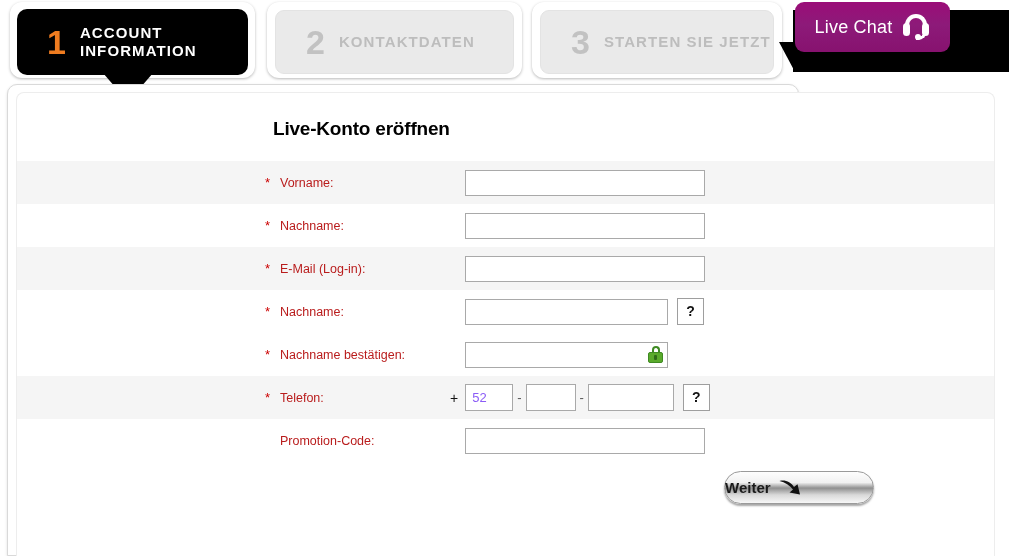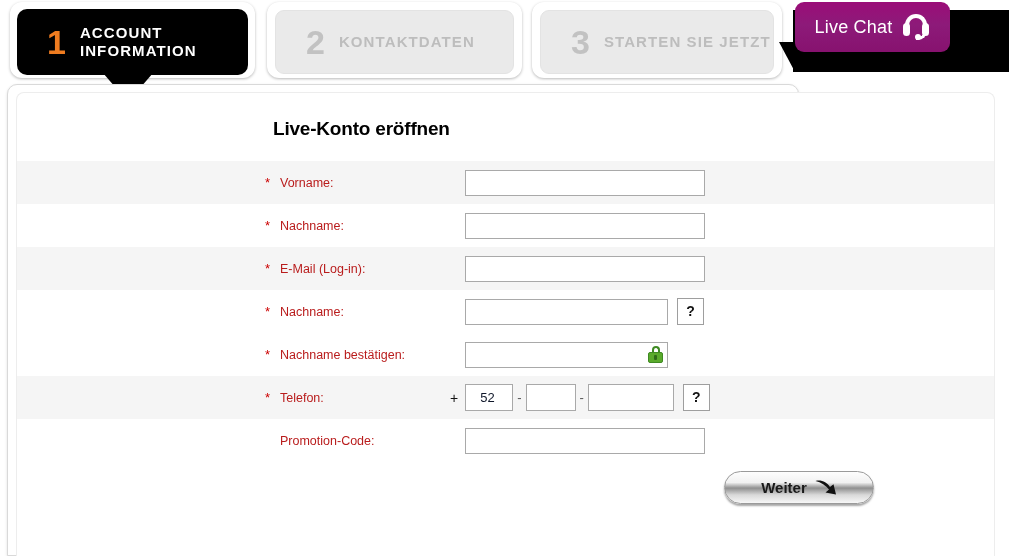--- a/index.html
+++ b/index.html
@@ -240,22 +240,22 @@
     align-items: center;
   }
   .txt {
     width: 240px;
     height: 26px;
     border: 1px solid #a9a9a9;
     background: #ffffff;
     box-sizing: border-box;
     font-family: "Liberation Sans", sans-serif;
     font-size: 13px;
-    color: #0f172a;
-    padding: 0 14px;
+    color: #8b5cf6;
+    padding: 0 6px;
     outline: none;
   }
   .txt.narrow { width: 203px; }
   .help-btn {
     width: 27px;
     height: 27px;
     margin-left: 9px;
     border: 1px solid #9e9e9e;
     background: #ffffff;
     box-sizing: border-box;
@@ -333,21 +333,20 @@
     top: 8px;
     width: 150px;
     height: 33px;
     border-radius: 17px;
     background: linear-gradient(180deg, #fdfdfd 0%, #f1f1f1 34%, #8f8f8f 52%, #d9d9d9 74%, #f7f7f7 100%);
     border: 1px solid #9a9a9a;
     box-shadow: 0 2px 2px rgba(0,0,0,0.35);
     box-sizing: border-box;
     display: flex;
     align-items: center;
-    justify-content: center;
     gap: 8px;
     cursor: pointer;
   }
   .weiter .wlabel {
     font-size: 15px;
     font-weight: bold;
     color: #1a1a1a;
   }
   .weiter .warrow {
     width: 22px; height: 16px;

